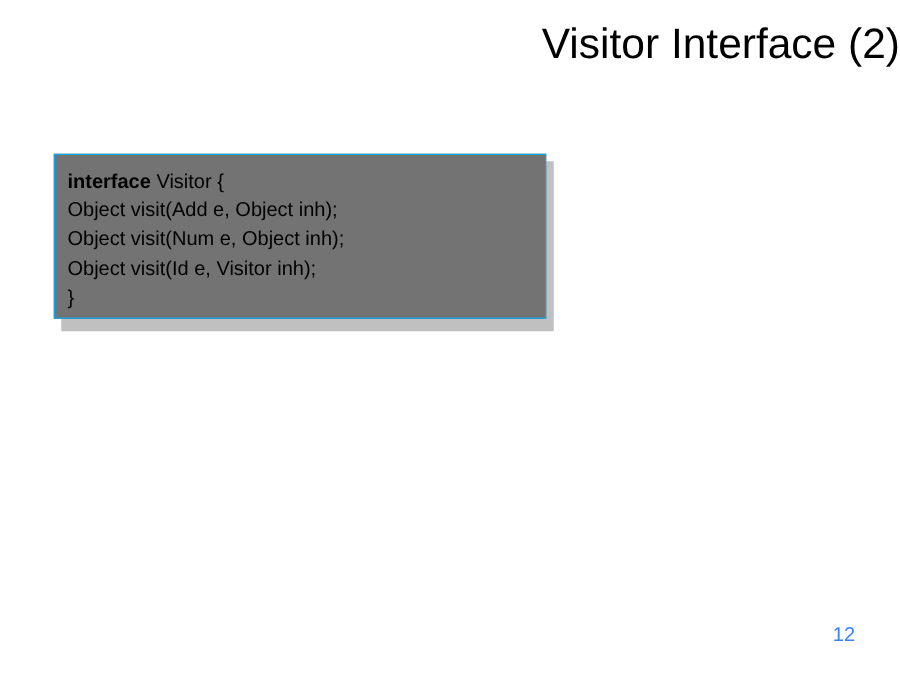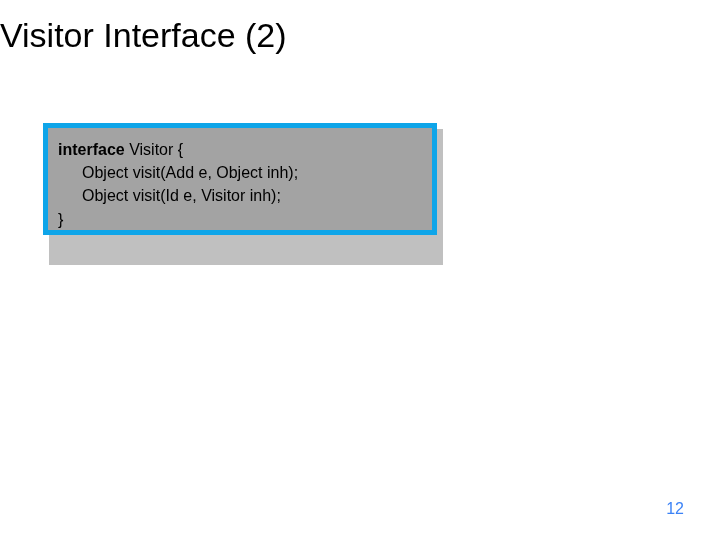--- a/index.html
+++ b/index.html
@@ -10,65 +10,66 @@
     background: #ffffff;
     font-family: Verdana, Geneva, sans-serif;
     position: relative;
     overflow: hidden;
   }
   .title {
     position: absolute;
     top: 16px;
     left: 0;
     width: 720px;
-    text-align: left;
+    text-align: right;
     font-size: 34px;
     color: #000;
     font-weight: 400;
   }
   .code-shadow {
     position: absolute;
     top: 129px;
     left: 49px;
     width: 394px;
     height: 136px;
     background: #c0c0c0;
   }
   .code-box {
     position: absolute;
     top: 123px;
     left: 43px;
     width: 394px;
-    height: 112px;
-    background: #a3a3a3;
-    border: 5px solid #0ea5e9;
+    height: 132px;
+    background: #737373;
+    border: 1px solid #0ea5e9;
     box-sizing: border-box;
     padding: 10px 10px;
     font-size: 16px;
     line-height: 1.45;
     color: #000;
   }
   .kw { font-weight: 700; }
-  .indent { margin-left: 24px; }
+  .indent { }
   .page-num {
     position: absolute;
     right: 36px;
     bottom: 22px;
     font-size: 16px;
     color: #3b82f6;
   }
 </style>
 </head>
 <body>
 
 <div class="title">Visitor Interface (2)</div>
 
 <div class="code-shadow"></div>
 <div class="code-box">
   <div>
     <span class="kw">interface</span><span> Visitor {</span>
   </div>
   <div class="indent">Object visit(Add e, Object inh);</div>
+  <div class="indent">Object visit(Num e, Object inh);</div>
   <div class="indent">Object visit(Id e, Visitor inh);</div>
   <div>}</div>
 </div>
 
 <div class="page-num">12</div>
 
 </body></html>

